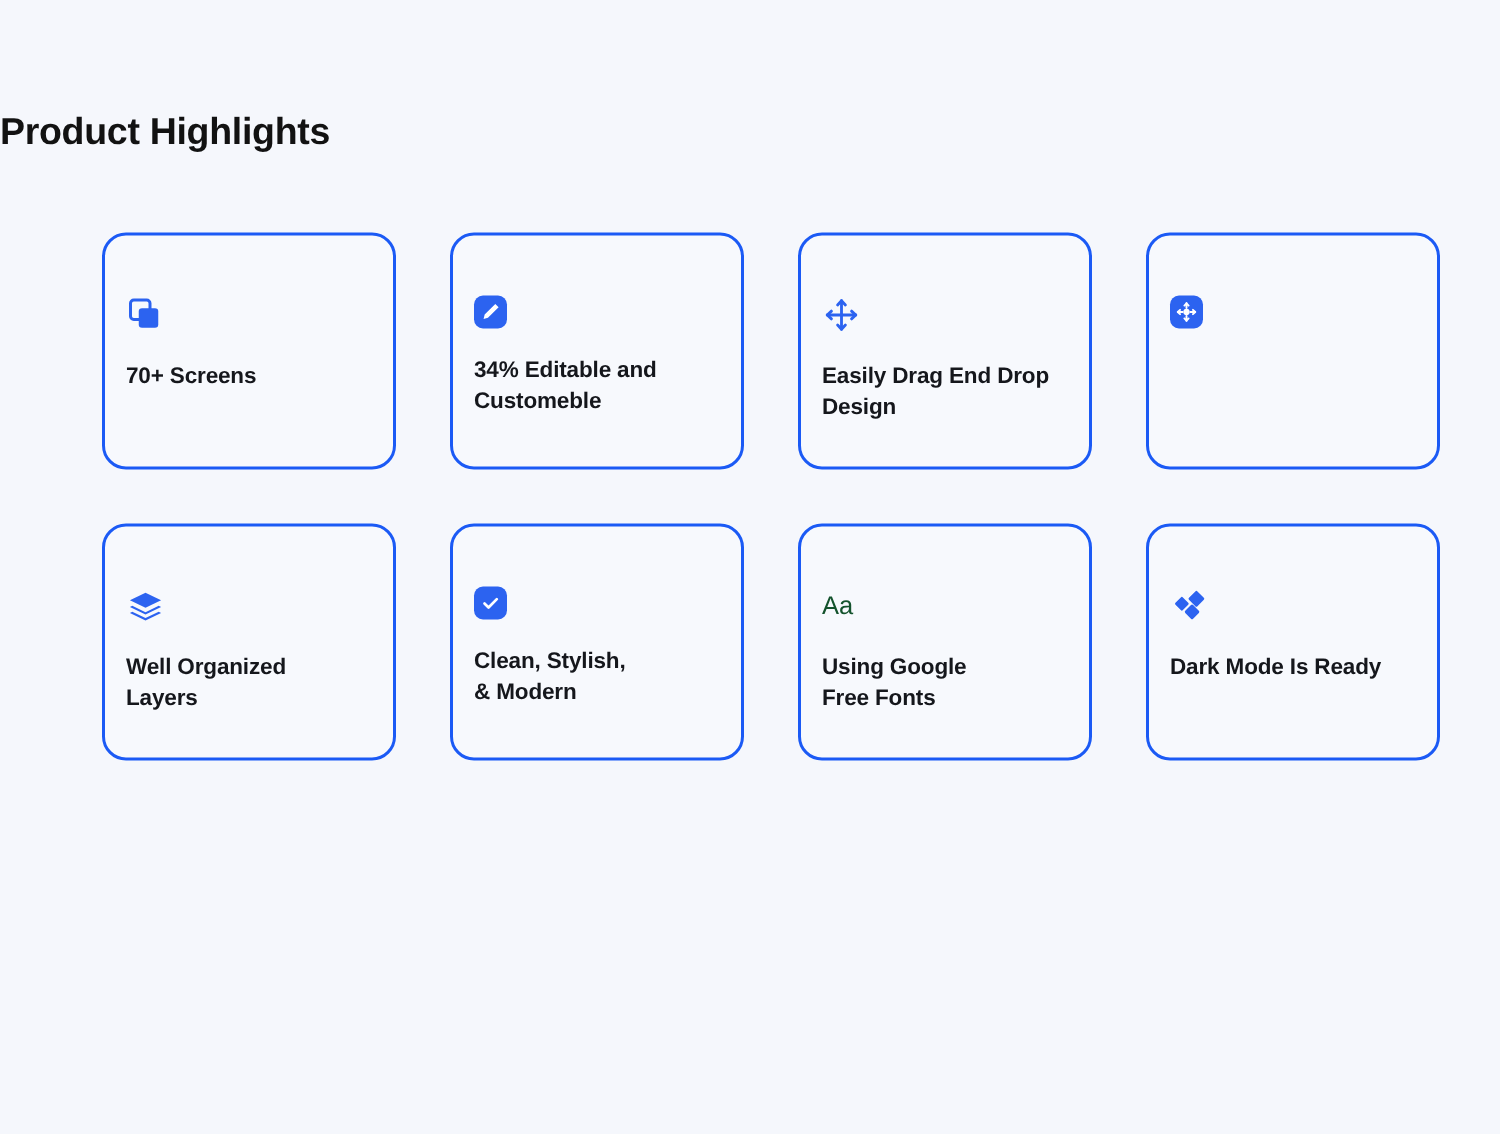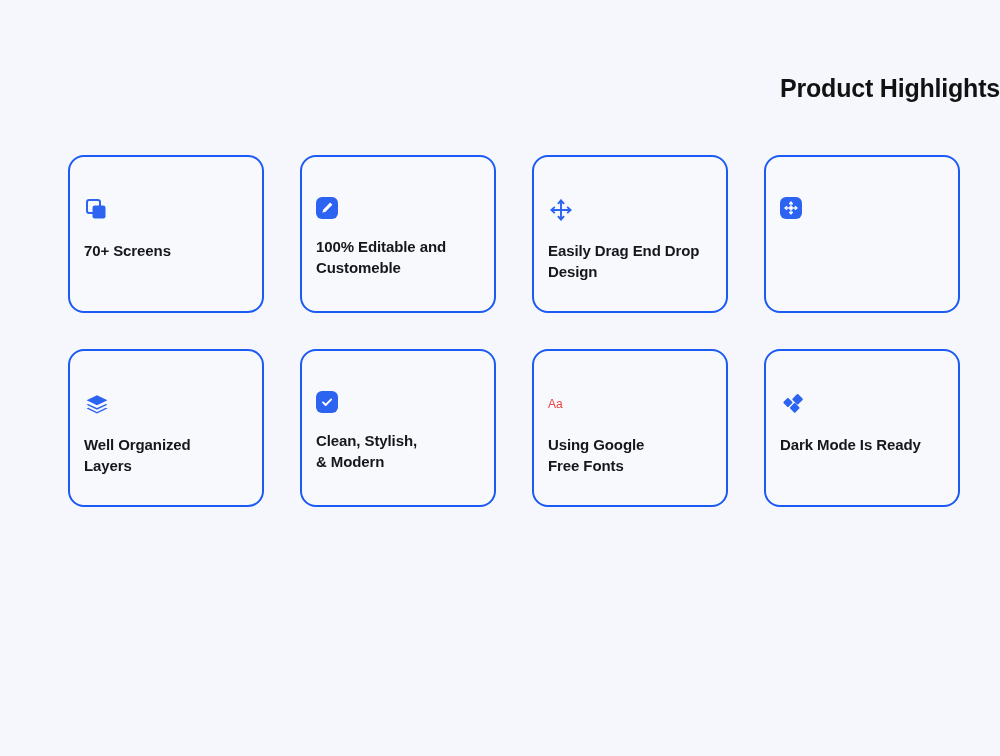--- a/index.html
+++ b/index.html
@@ -22,21 +22,21 @@
     height: 756px;
     background: #f5f7fc;
   }
 
   
   .page-title {
     position: absolute;
     top: 74px;
     left: 0;
     width: 1000px;
-    text-align: right;
+    text-align: left;
     font-size: 25px;
     font-weight: bold;
     letter-spacing: -0.2px;
     color: #121212;
   }
 
   
   .grid {
     position: absolute;
     top: 155px;
@@ -76,23 +76,23 @@
     background: #2c63f0;
     border-radius: 6px;
     display: flex;
     align-items: center;
     justify-content: center;
   }
   .icon.boxed svg { width: 14px; height: 14px; }
 
   
   .icon.glyph {
-    font-size: 12px;
+    font-size: 17px;
     font-weight: normal;
-    color: #ef4444;
+    color: #14532d;
     line-height: 26px;
     letter-spacing: 0px;
     font-family: "Liberation Sans", sans-serif;
   }
 
   
   .card-label {
     margin-top: 17px;
     font-size: 15px;
     font-weight: bold;
@@ -120,21 +120,21 @@
       </span>
       <div class="card-label">70+ Screens</div>
     </div>
 
     <div class="card">
       <span class="icon boxed">
         <svg viewBox="0 0 14 14" fill="none">
           <path d="M10.2 1.6l2.2 2.2-7.1 7.1-2.9.7.7-2.9 7.1-7.1z" fill="#FFFFFF"></path>
         </svg>
       </span>
-      <div class="card-label">100% Editable and
+      <div class="card-label">34% Editable and
 Customeble</div>
     </div>
 
 
     <div class="card">
       <span class="icon">
         <svg viewBox="0 0 26 26" fill="none" stroke="#2C63F0" stroke-width="1.9" stroke-linecap="round" stroke-linejoin="round">
           <path d="M13 3.5v19M3.5 13h19"></path>
           <path d="M13 3.5l-2.6 2.8M13 3.5l2.6 2.8"></path>
           <path d="M13 22.5l-2.6-2.8M13 22.5l2.6-2.8"></path>

